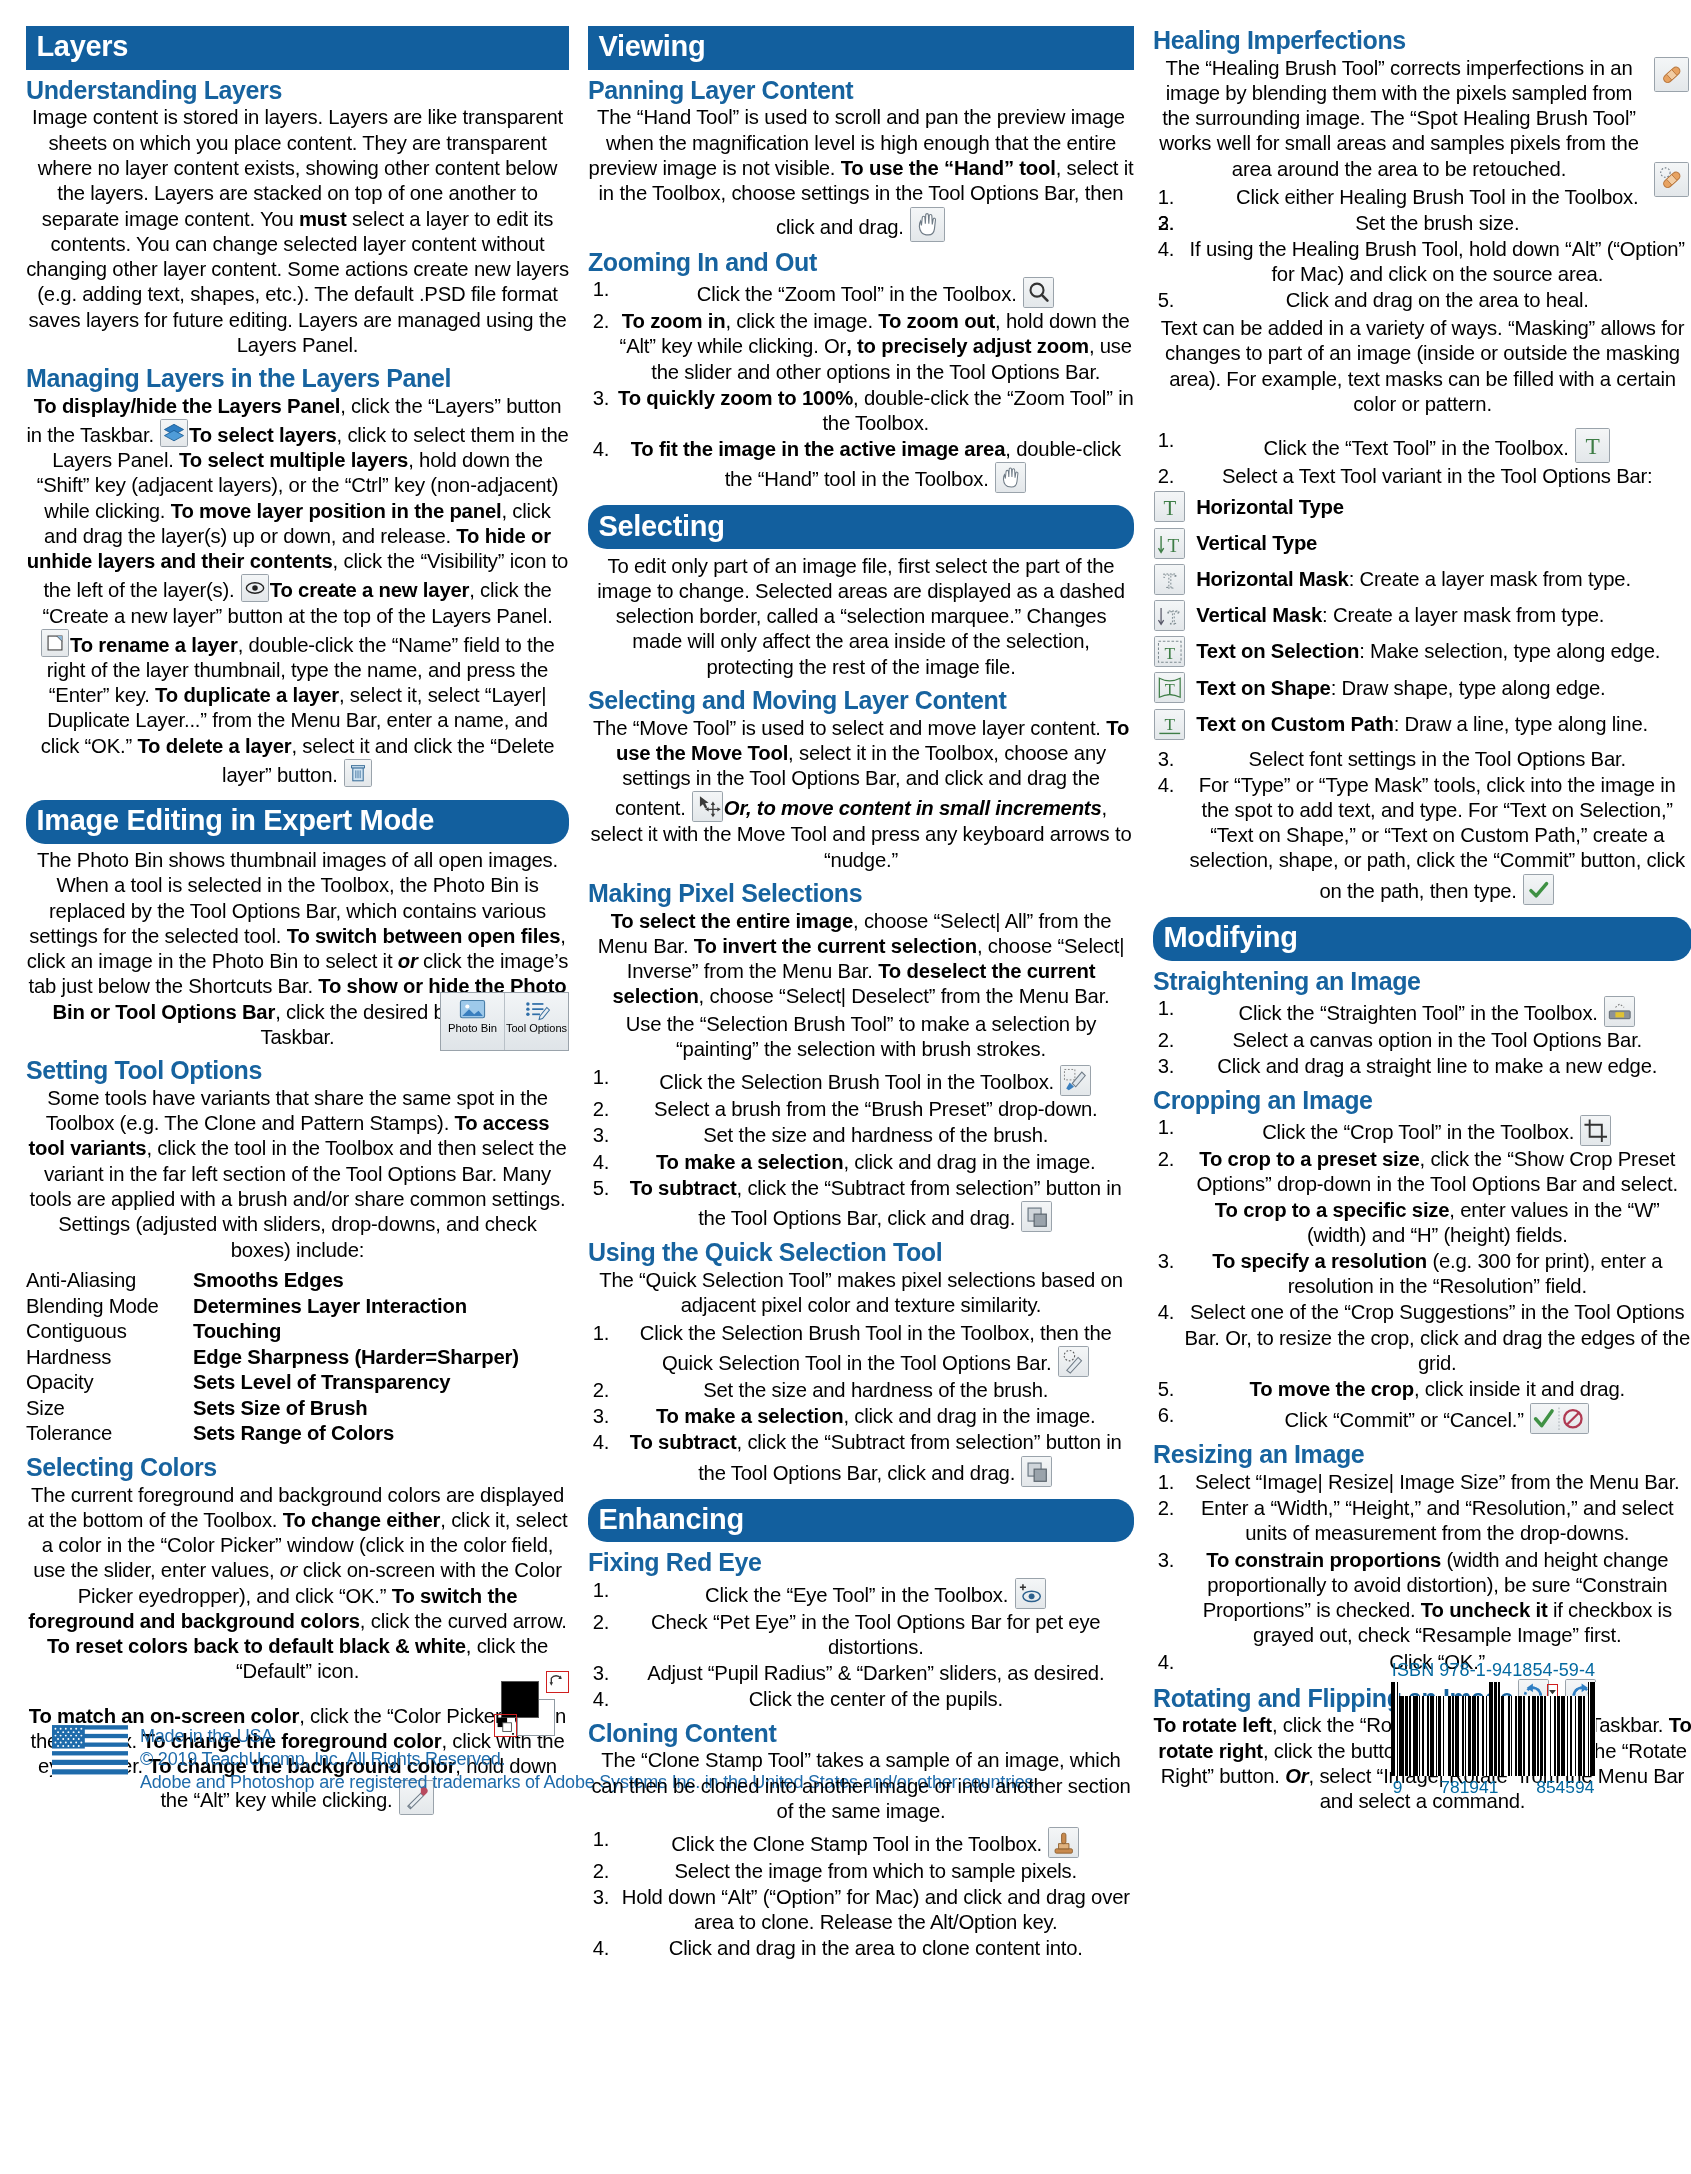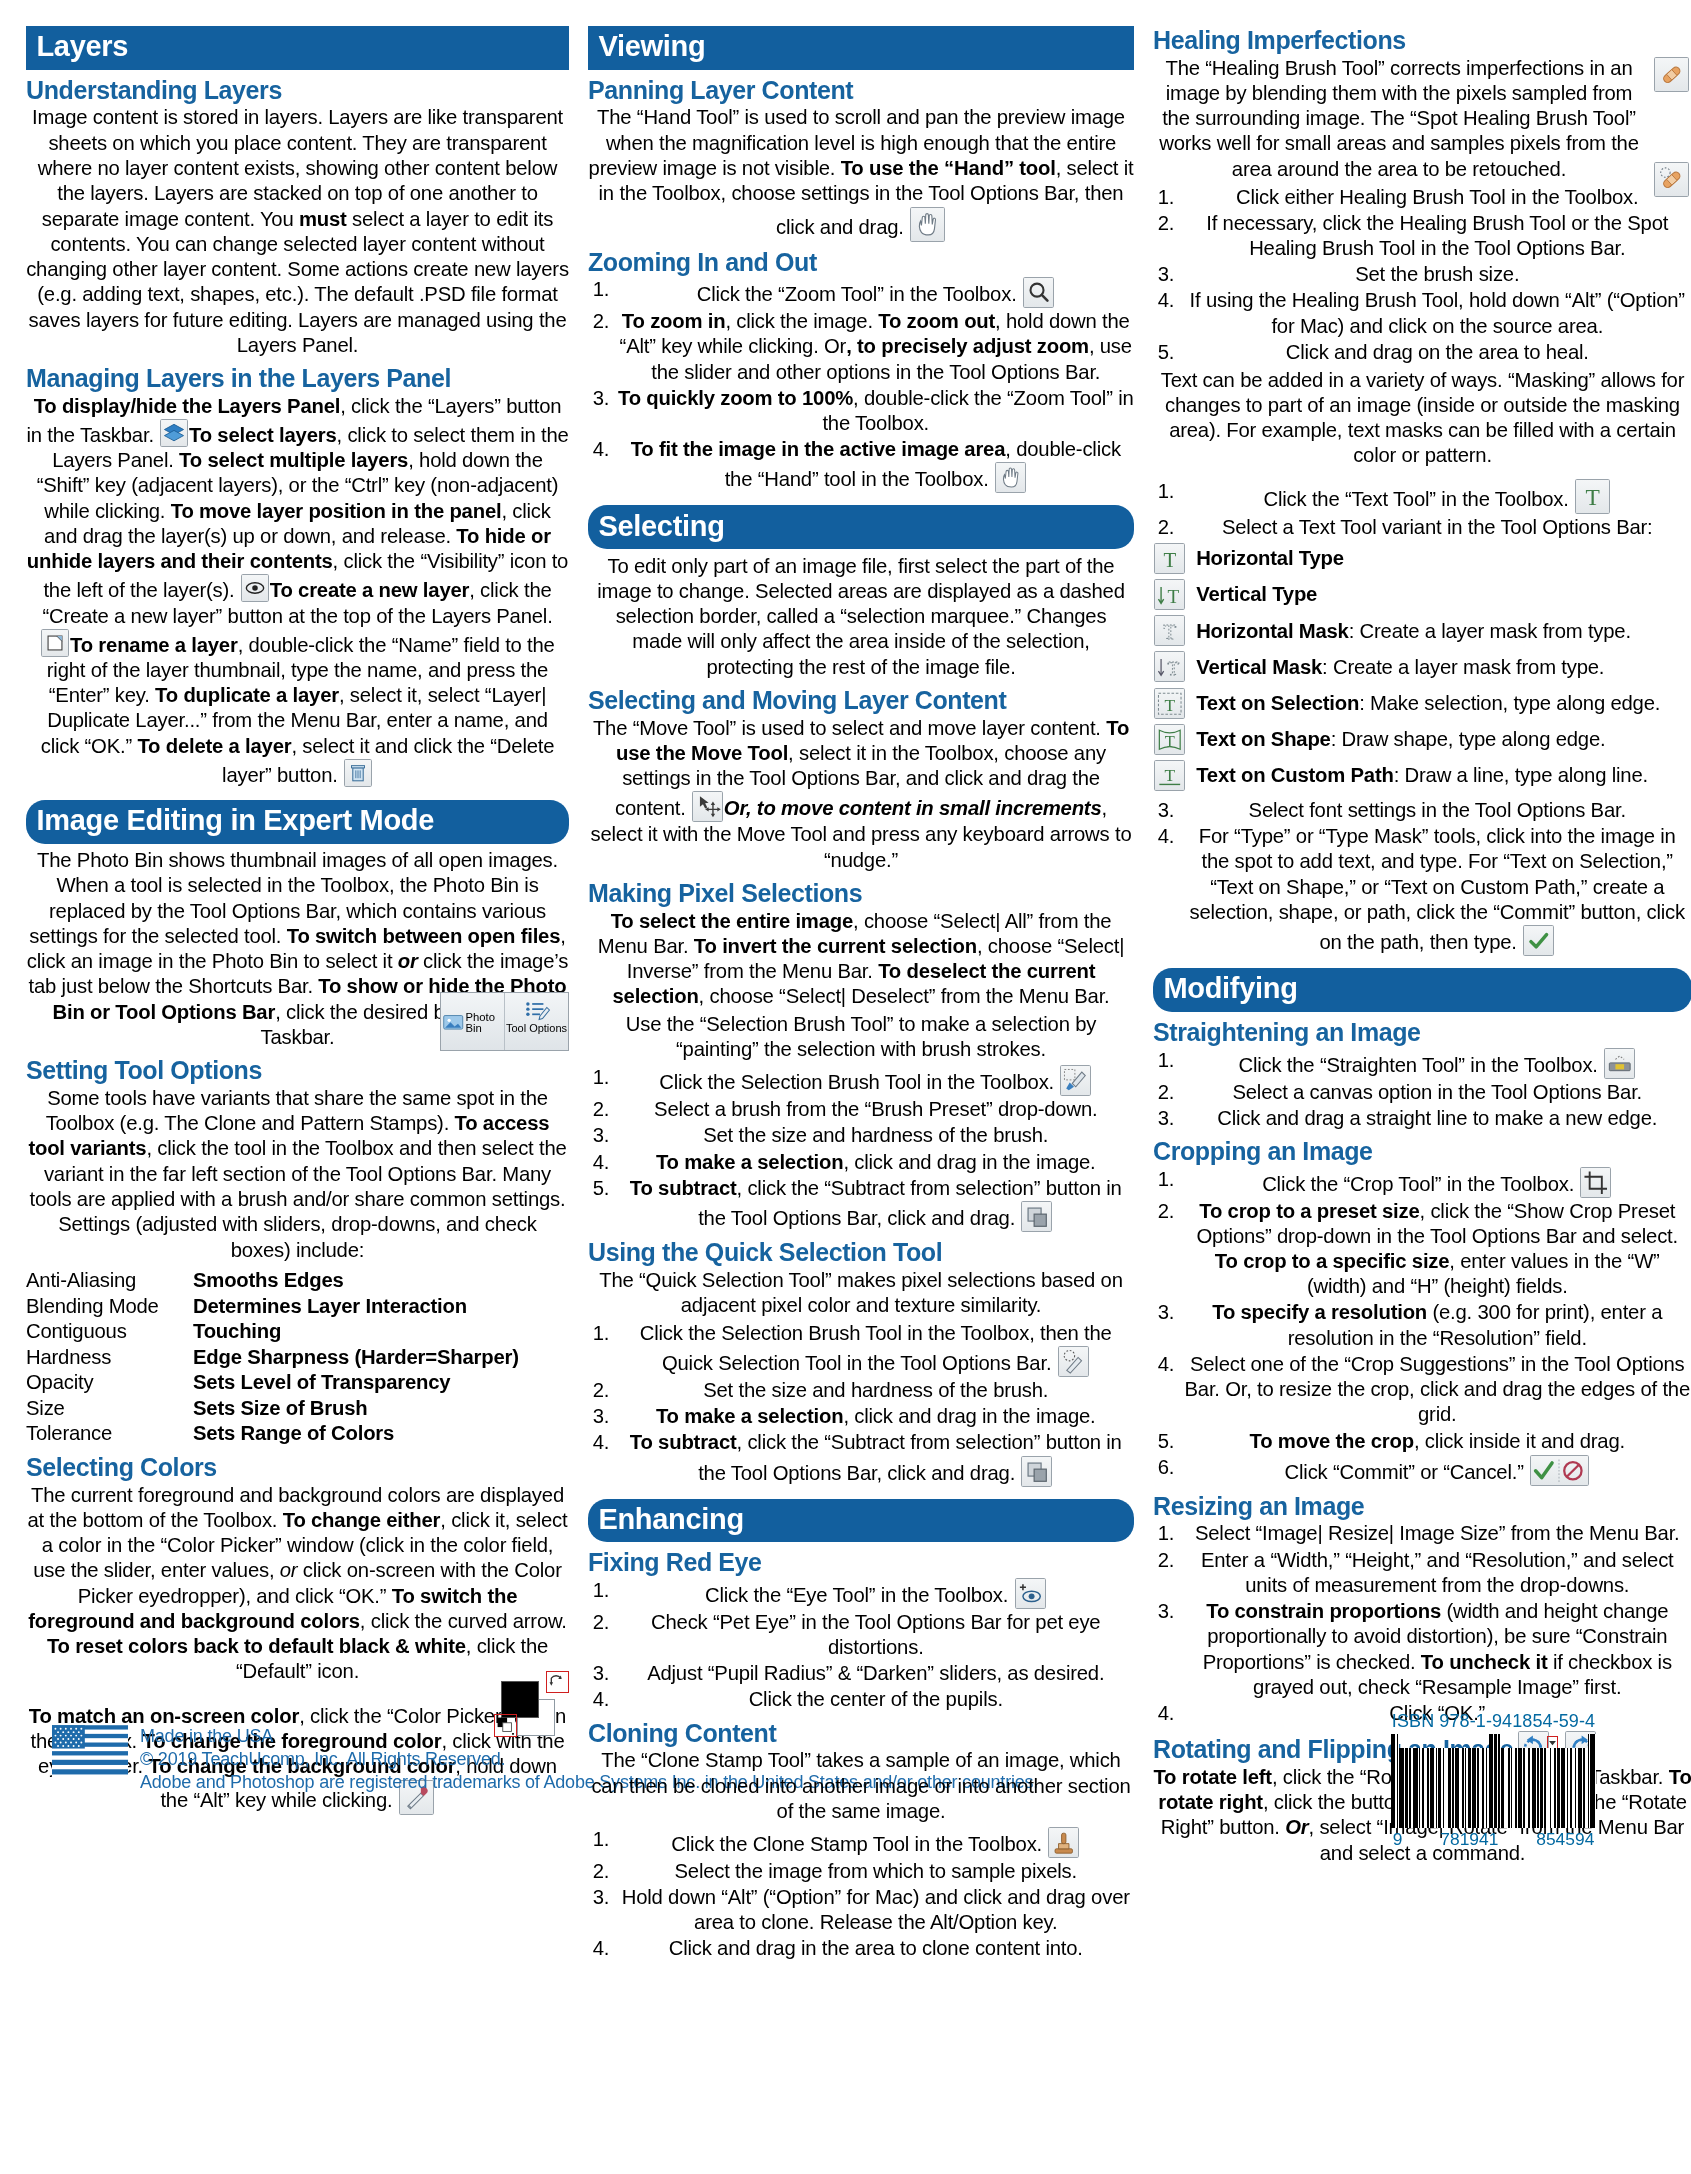--- a/index.html
+++ b/index.html
@@ -166,21 +166,21 @@
             <rect x="7.5" y="6.5" width="15" height="2.6" fill="#cfe3f2" stroke="#3b6e99" stroke-width="1.1"></rect>
             <line x1="12.5" y1="12" x2="12.5" y2="21" stroke="#3b6e99" stroke-width="1"></line>
             <line x1="15" y1="12" x2="15" y2="21" stroke="#3b6e99" stroke-width="1"></line>
             <line x1="17.5" y1="12" x2="17.5" y2="21" stroke="#3b6e99" stroke-width="1"></line>
           </svg></span></p>
 
     <div class="banner tight">Image Editing in Expert Mode</div>
 
     <div style="position:relative;">
       <div style="position:absolute; right:0; top:144px; width:129px; height:59px; border:0.9px solid #9aa3ab; background:linear-gradient(#f2f5f7,#dfe4e8); display:flex;">
-        <div style="flex:1; display:flex; flex-direction:row; align-items:center; justify-content:flex-start; padding-top:3.5px;">
+        <div style="flex:1; display:flex; flex-direction:column; align-items:center; justify-content:flex-start; padding-top:3.5px;">
           <svg width="31" height="26" viewBox="0 0 36 30">
               <rect x="4" y="4" width="28" height="20" rx="2" fill="#9ec9ea" stroke="#4a7fa8" stroke-width="1.3"></rect>
               <circle cx="12" cy="11" r="2.4" fill="#ffffff"></circle>
               <path d="M6 22 L14 14 L20 20 L25 16 L30 22 Z" fill="#3a7fbf"></path>
             </svg>
           <span style="font-size:11.3px; line-height:1;">Photo Bin</span>
         </div>
         <div style="width:0.9px; background:#b8c0c7;"></div>
         <div style="flex:1; display:flex; flex-direction:column; align-items:center; justify-content:flex-start; padding-top:3.5px;">
           <svg width="31" height="26" viewBox="0 0 36 30">
@@ -436,21 +436,21 @@
               <rect x="8" y="15" width="22" height="9" rx="4.5" fill="#e8a361" stroke="#b9773d" stroke-width="1.2"></rect>
               <rect x="15" y="15" width="8" height="9" fill="#f2cda4" stroke="#b9773d" stroke-width="1"></rect>
             </g>
             <circle cx="12" cy="11" r="5.4" fill="none" stroke="#6f7b86" stroke-width="1.2" stroke-dasharray="2 2"></circle>
           </svg>
         </span>
       <p class="body" style="padding-right:47px;">The “Healing Brush Tool” corrects imperfections in an image by blending them with the pixels sampled from the surrounding image. The “Spot Healing Brush Tool” works well for small areas and samples pixels from the area around the area to be retouched.</p>
     </div>
     <ol class="list" id="healing-steps">
         <li><span class="num">1.</span><span>Click either Healing Brush Tool in the Toolbox.</span></li>
-        <li><span class="num">2.</span><span>If necessary, click the Healing Brush Tool or the Spot Healing Brush Tool in the Tool Options Bar.</span></li>
+        <li><span class="num">2.</span></li>
         <li><span class="num">3.</span><span>Set the brush size.</span></li>
         <li><span class="num">4.</span><span>If using the Healing Brush Tool, hold down “Alt” (“Option” for Mac) and click on the source area.</span></li>
         <li><span class="num">5.</span><span>Click and drag on the area to heal.</span></li>
       </ol>
 
     <p class="body">Text can be added in a variety of ways. “Masking” allows for changes to part of an image (inside or outside the masking area). For example, text masks can be filled with a certain color or pattern.</p>
 
     <ol class="list" style="margin-top:10.4px;">
       <li><span class="num">1.</span><span>Click the “Text Tool” in the Toolbox. </span><span class="chip lg"><svg width="33" height="33" viewBox="0 0 38 38" style="font-size:23.4px">
               <text x="19" y="29" font-family="Liberation Serif, serif" font-size="27" text-anchor="middle" fill="#3e7d46">T</text>

